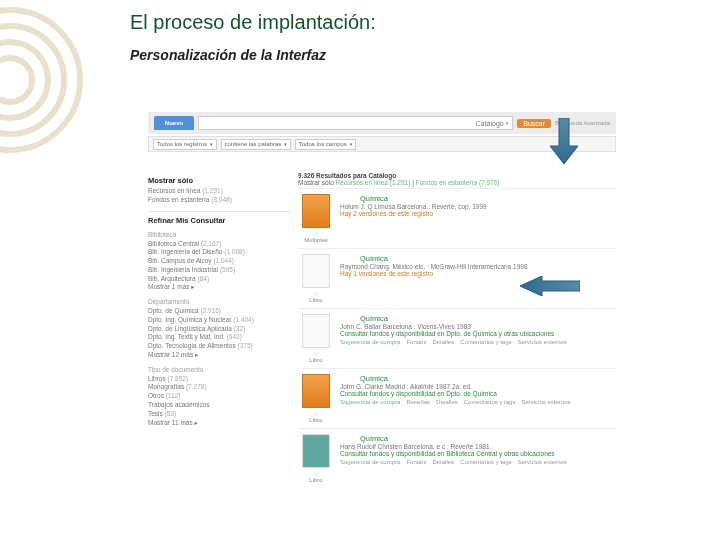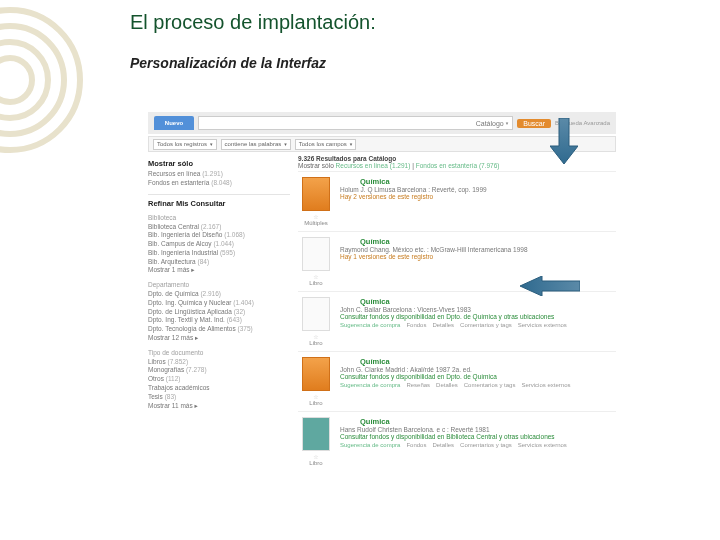--- a/index.html
+++ b/index.html
@@ -1,52 +1,52 @@
 <!DOCTYPE html>
 <html><head>
 <meta charset="utf-8">
 <style>
   * { box-sizing: border-box; margin: 0; padding: 0; }
   body { width: 720px; height: 540px; background: #fff; font-family: Arial, sans-serif; position: relative; overflow: hidden; }
   .bg-circles { position: absolute; left: 0; top: 0; width: 130px; height: 540px; pointer-events: none; }
   .header { position: absolute; left: 130px; top: 10px; }
   .title { font-size: 20px; color: #14532d; line-height: 1.25; }
-  .subtitle { font-size: 14px; font-style: italic; font-weight: bold; color: #222; margin-top: 20px; }
+  .subtitle { font-size: 14px; font-style: italic; font-weight: bold; color: #222; margin-top: 12px; }
   .screenshot { position: absolute; left: 148px; top: 112px; width: 468px; height: 300px; background: #fff; font-size: 7px; color: #555; }
   .search-bar { background: #ececec; height: 22px; display: flex; align-items: center; padding: 0 6px; gap: 4px; position: relative; }
   .tab { background: #5290d9; color: #fff; width: 40px; height: 14px; display: inline-flex; align-items: center; justify-content: center; font-size: 6px; font-weight: bold; border-top-left-radius:2px; border-top-right-radius:2px;}
   .search-input { flex: 1; background: #fff; height: 14px; border: 1px solid #ccc; display: flex; align-items: center; justify-content: flex-end; padding: 0 4px; }
   .search-dd { color: #777; }
   .btn-buscar { background: #e38b2e; color: #fff; padding: 1px 6px; font-size: 7px; border-radius: 2px; }
   .adv { color: #999; font-size: 6px; }
   .filter-bar { background: #f6f6f6; border: 1px solid #e0e0e0; height: 16px; display: flex; align-items: center; padding: 0 4px; gap: 4px; margin-top: 2px; }
   .dd { background: #fff; border: 1px solid #ccc; padding: 0 3px; height: 11px; display: inline-flex; align-items: center; font-size: 6px; color: #666; }
   .dd::after { content: "▾"; margin-left: 3px; font-size: 5px; }
-  .body-cols { display: flex; margin-top: 3px; gap: 8px; }
+  .body-cols { display: flex; margin-top: 20px; gap: 8px; }
   .left-col { width: 142px; }
   .right-col { flex: 1; }
   .facet-h { font-weight: bold; color: #222; font-size: 7.5px; margin: 4px 0 2px 0; }
   .facet-line { color: #777; font-size: 6.5px; line-height: 1.35; }
   .facet-line .ct { color: #aaa; }
   .facet-group-title { color: #9e9e9e; font-size: 6.5px; margin: 6px 0 2px 0; }
   .hr { height: 1px; background: #e4e4e4; margin: 6px 0 4px 0; }
   .results-top { font-size: 6.5px; color: #666; margin-bottom: 2px; }
   .results-top .big { font-weight: bold; color: #444; }
   .results-top .link { color: #6b8; }
   .result { display: flex; gap: 6px; padding: 5px 0; border-top: 1px solid #eee; position: relative; }
   .result:first-child { border-top: none; }
   .thumb-wrap { width: 36px; text-align: center; }
   .thumb { width: 28px; height: 34px; background: #fff; border: 1px solid #ddd; margin: 0 auto 2px auto; display:flex; align-items:center; justify-content:center;}
   .thumb.orange { background: linear-gradient(#f3a24a,#e07d1e); border-color:#d07018;}
   .thumb.teal { background:#5fa8a0;}
   .thumb.white { background:#fafafa;}
   .star { color:#ccc; font-size:6px;}
   .type { color:#888; font-size:6px;}
   .r-body { flex:1; }
-  .r-title { color:#2a8c3a; font-weight:bold; font-size:7.5px;padding-left:20px; }
+  .r-title { color:#2a8c3a; font-weight:normal; font-size:7.5px;padding-left:20px; }
   .r-meta { color:#777; font-size:6.5px; }
   .r-avail { color:#2a8c3a; font-size:6.5px; }
   .r-actions { color:#999; font-size:6px; margin-top:2px; }
   .r-actions span { margin-right:6px; }
   .r-actions .sug { color:#6b8; }
   .arrow { position:absolute; z-index:5; pointer-events:none; }
 </style>
 </head>
 <body>
 

